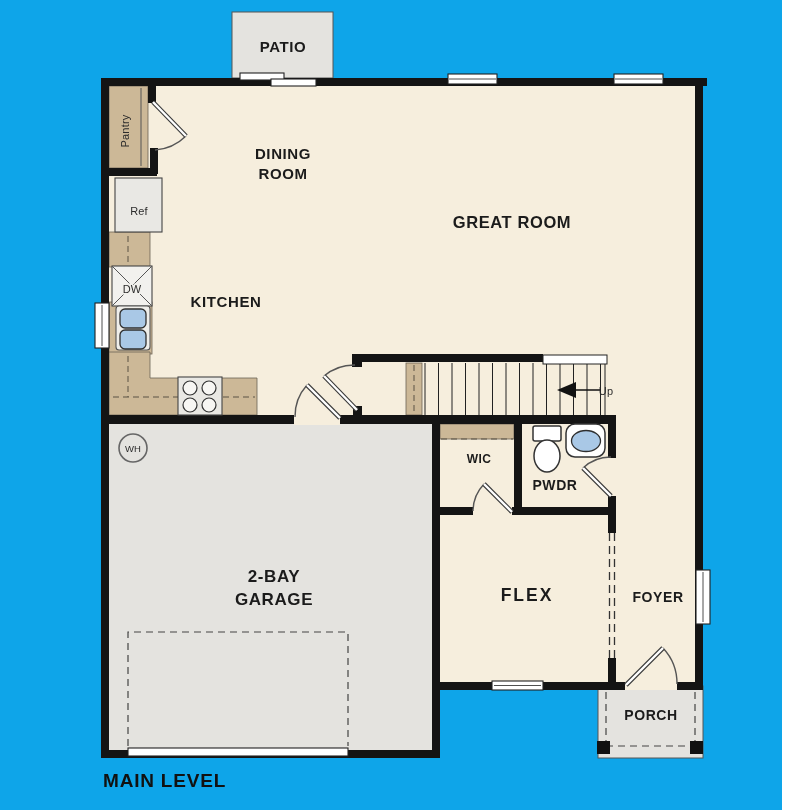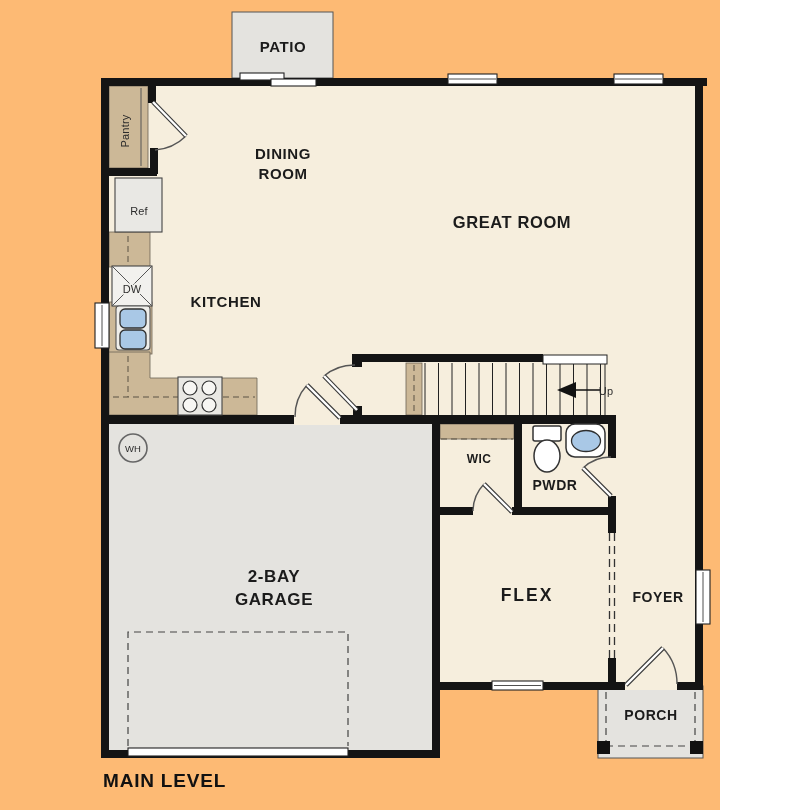--- a/index.html
+++ b/index.html
@@ -1,16 +1,16 @@
 <!DOCTYPE html>
 <html style="--floor: #f6eedd; --hard_surface: #e4e3df; --cabinetry: #ccb897; --sink_water: #a9c8e6; --walls: #141414; --text: #1b1b1b;"><head>
 <meta charset="utf-8">
 <style>
   html,body{margin:0;padding:0;background:#ffffff;}
-  .stage{width:720px;height:810px;position:relative;background:#fdba74;overflow:hidden;}
+  .stage{width:782px;height:810px;position:relative;background:#0ea5e9;overflow:hidden;}
   svg{display:block;}
   
   .wall{fill:var(--walls,#141414);}
   .floor{fill:var(--floor,#f6eedd);}
   .hard{fill:var(--hard_surface,#e3e2de);stroke:#555;stroke-width:1;}
   .hard-noborder{fill:var(--hard_surface,#e3e2de);}
   .cab{fill:var(--cabinetry,#ccb897);stroke:#6b6356;stroke-width:.8;}
   .water{fill:var(--sink_water,#a9c8e6);stroke:#2f2f2f;stroke-width:1.3;}
   .fixture{fill:#ffffff;stroke:#333;stroke-width:1.5;}
   .appl{fill:#e9e8e4;stroke:#444;stroke-width:1.1;}

